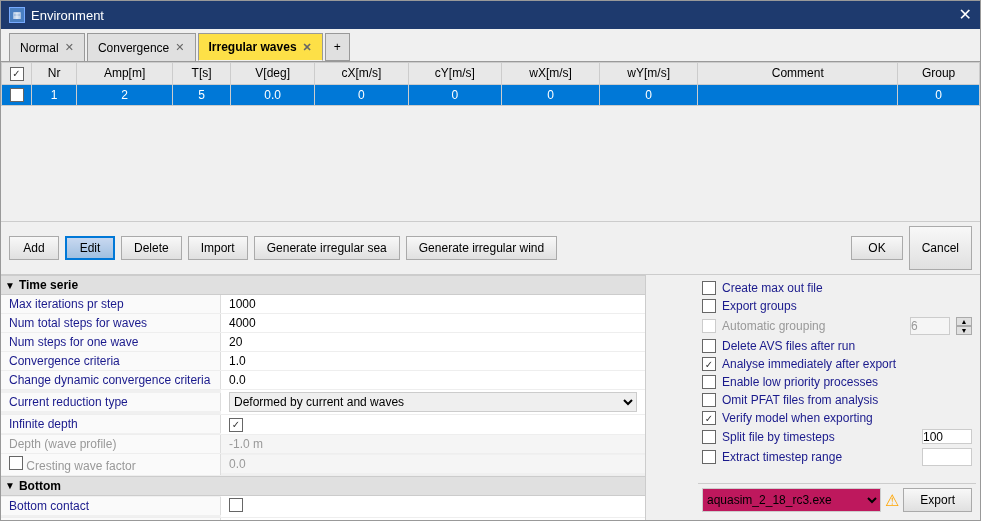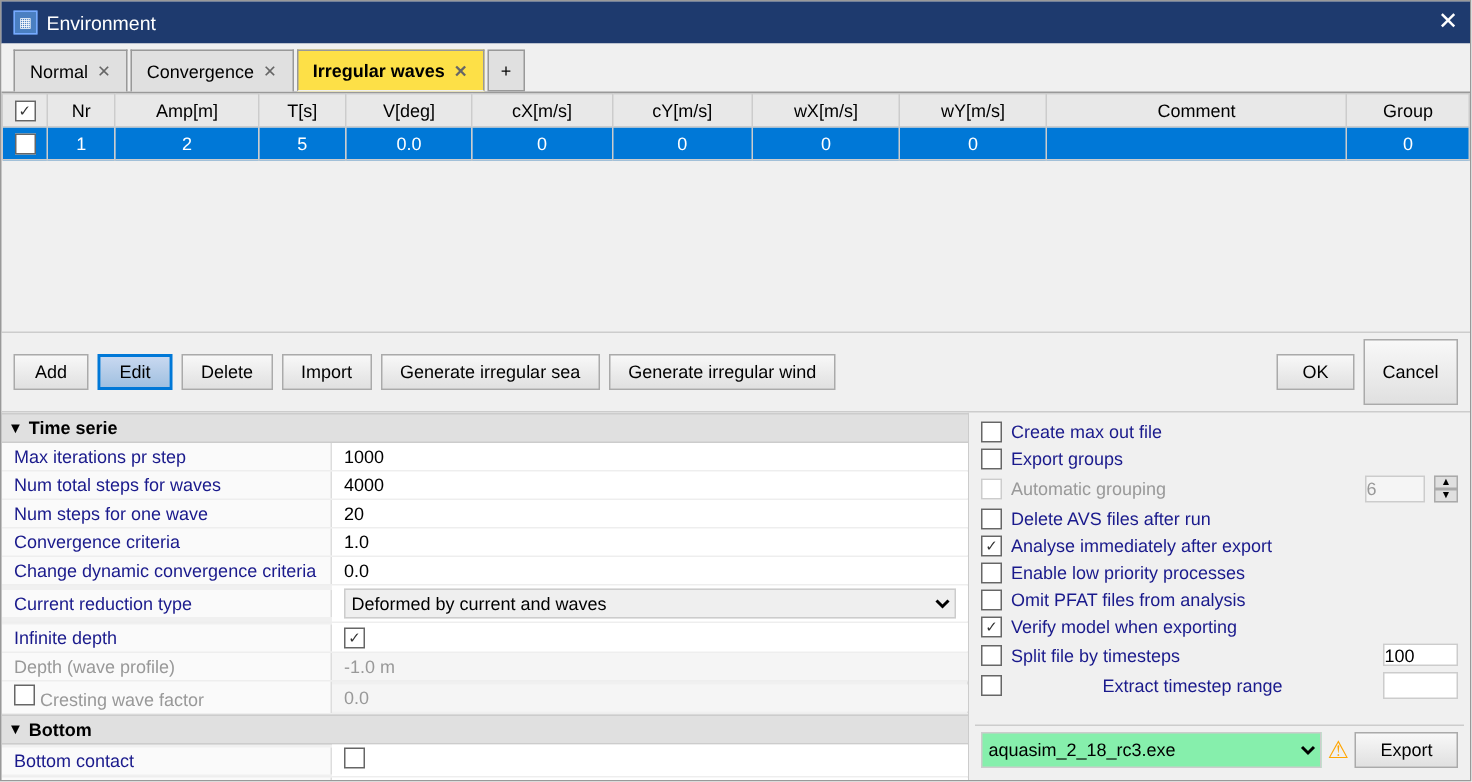--- a/index.html
+++ b/index.html
@@ -35,42 +35,42 @@
     .action-bar { display: flex; align-items: center; padding: 4px 8px; border-bottom: 1px solid #ccc; gap: 6px; flex-shrink: 0; background: #f0f0f0; }
     .btn { padding: 3px 12px; border: 1px solid #aaa; background: linear-gradient(to bottom, #f8f8f8, #e0e0e0); cursor: pointer; height: 24px; display: flex; align-items: center; justify-content: center; min-width: 50px; }
     .btn.active { background: linear-gradient(to bottom, #c8d8f0, #a0c0e0); border: 2px solid #0078d7; }
     .btn-ok { padding: 3px 16px; }
     .btn-cancel { padding: 21px 12px; }
     .spacer { flex: 1; }
 
     .bottom-area { display: flex; flex: 1; overflow: hidden; }
 
     .left-panel { flex: 0 0 645px; display: flex; flex-direction: column; border-right: 1px solid #ccc; overflow: hidden; }
-    .right-panel { flex: 1; display: flex; flex-direction: column; overflow: hidden; padding: 4px; }
+    .right-panel { flex: 1; display: flex; flex-direction: column; overflow: hidden; padding: 4px; margin-left: 48px; }
 
     .scroll-content { flex: 1; overflow-y: auto; overflow-x: hidden; }
 
     .section-header { display: flex; align-items: center; gap: 4px; background: #e0e0e0; padding: 2px 4px; border-top: 1px solid #ccc; border-bottom: 1px solid #ccc; cursor: pointer; }
     .section-toggle { font-size: 10px; }
     .section-title { font-weight: bold; }
 
     .field-row { display: flex; align-items: center; border-bottom: 1px solid #eee; }
     .field-label { flex: 0 0 220px; padding: 2px 8px; color: #1a1a8c; background: #fafafa; border-right: 1px solid #ddd; }
     .field-label.disabled { color: #999; }
     .field-value { flex: 1; padding: 2px 8px; background: white; }
     .field-value.disabled { color: #999; background: #f5f5f5; }
     .field-value select { width: 100%; border: 1px solid #ccc; height: 20px; }
 
     .right-checkbox-row { display: flex; align-items: center; gap: 6px; padding: 2px 4px; }
     .right-checkbox-row label { color: #1a1a8c; cursor: pointer; }
     .right-checkbox-row.disabled label { color: #999; }
 
     .bottom-export-area { padding: 4px; display: flex; flex-direction: column; gap: 4px; border-top: 1px solid #ccc; }
     .export-row { display: flex; align-items: center; gap: 4px; }
-    .export-select { flex: 1; height: 24px; border: 1px solid #ccc; background: #86efac; }
+    .export-select { flex: 1; height: 24px; border: 1px solid #ccc; background: #be185d; }
     .warn-icon { color: orange; font-size: 16px; }
     .export-btn { padding: 3px 16px; border: 1px solid #aaa; background: linear-gradient(to bottom, #f8f8f8, #e0e0e0); cursor: pointer; height: 24px; }
   </style>
 </head>
 <body>
 
 <div class="window">
 
   <div class="title-bar">
     <div class="title-bar-left">
@@ -274,21 +274,21 @@
           </div>
 
           <div class="right-checkbox-row">
             <div class="check-box"></div>
             <label style="flex:1;">Split file by timesteps</label>
             <input type="text" value="100" style="width: 50px; height: 15px; border: 1px solid rgb(204, 204, 204);">
           </div>
 
           <div class="right-checkbox-row">
             <div class="check-box"></div>
-            <label style="flex:1;text-align:center;">Extract timestep range</label>
+            <label style="flex:1;">Extract timestep range</label>
             <input type="text" value="" style="width: 50px; height: 18px; border: 1px solid rgb(204, 204, 204);">
           </div>
         </div>
 
         <div class="bottom-export-area">
           <div class="export-row">
             <select class="export-select">
               <option>aquasim_2_18_rc3.exe</option>
             </select>
             <span class="warn-icon">⚠</span>

